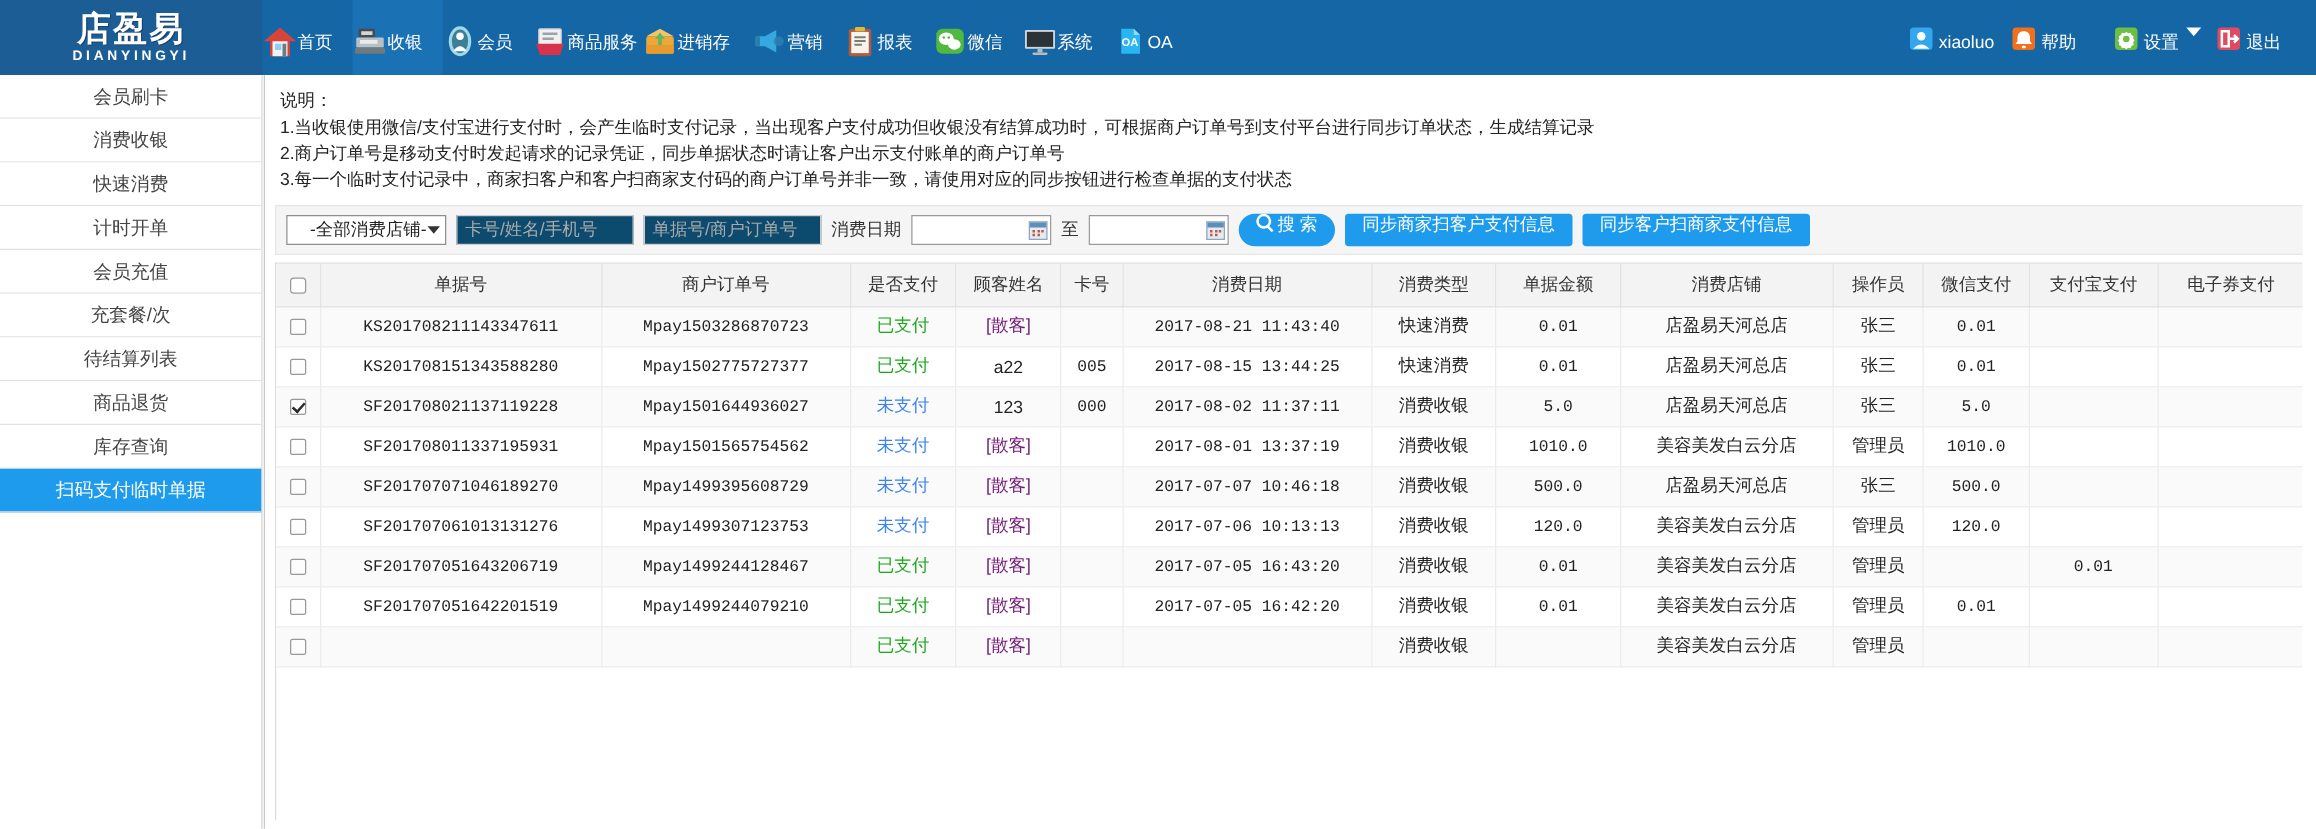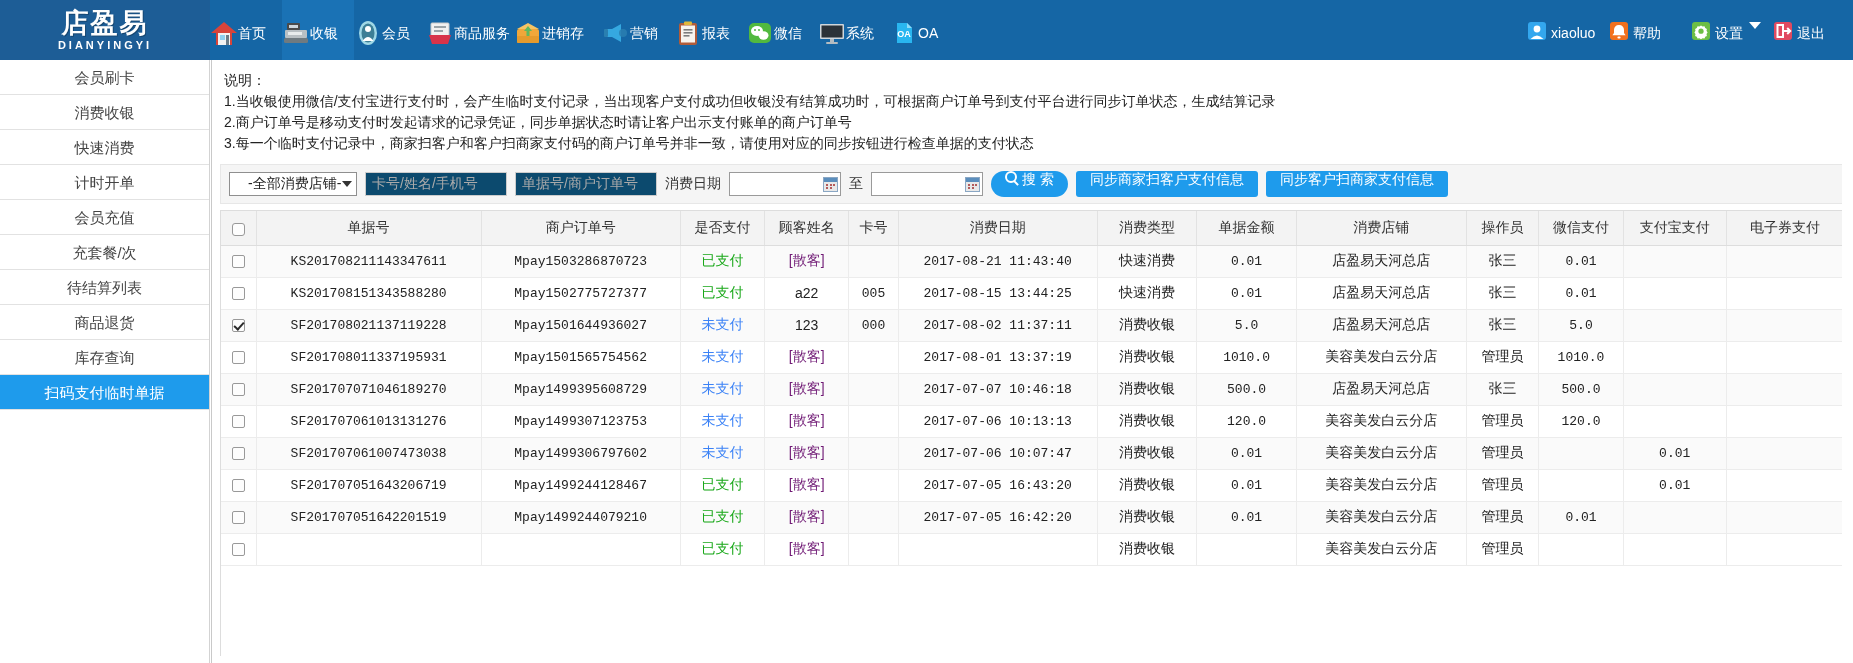--- a/index.html
+++ b/index.html
@@ -565,36 +565,20 @@
             <td class="cn">消费收银</td>
             <td>120.0</td>
             <td class="cn">美容美发白云分店</td>
             <td class="cn">管理员</td>
             <td>120.0</td>
             <td></td>
             <td></td>
           </tr>
           <tr>
             <td><span class="chk"></span></td>
-            <td>SF201707061007473038</td>
-            <td>Mpay1499306797602</td>
-            <td class="unpaid cn">未支付</td>
-            <td class="guest cn">[散客]</td>
-            <td></td>
-            <td>2017-07-06 10:07:47</td>
-            <td class="cn">消费收银</td>
-            <td>0.01</td>
-            <td class="cn">美容美发白云分店</td>
-            <td class="cn">管理员</td>
-            <td></td>
-            <td>0.01</td>
-            <td></td>
-          </tr>
-          <tr>
-            <td><span class="chk"></span></td>
             <td>SF201707051643206719</td>
             <td>Mpay1499244128467</td>
             <td class="paid cn">已支付</td>
             <td class="guest cn">[散客]</td>
             <td></td>
             <td>2017-07-05 16:43:20</td>
             <td class="cn">消费收银</td>
             <td>0.01</td>
             <td class="cn">美容美发白云分店</td>
             <td class="cn">管理员</td>

